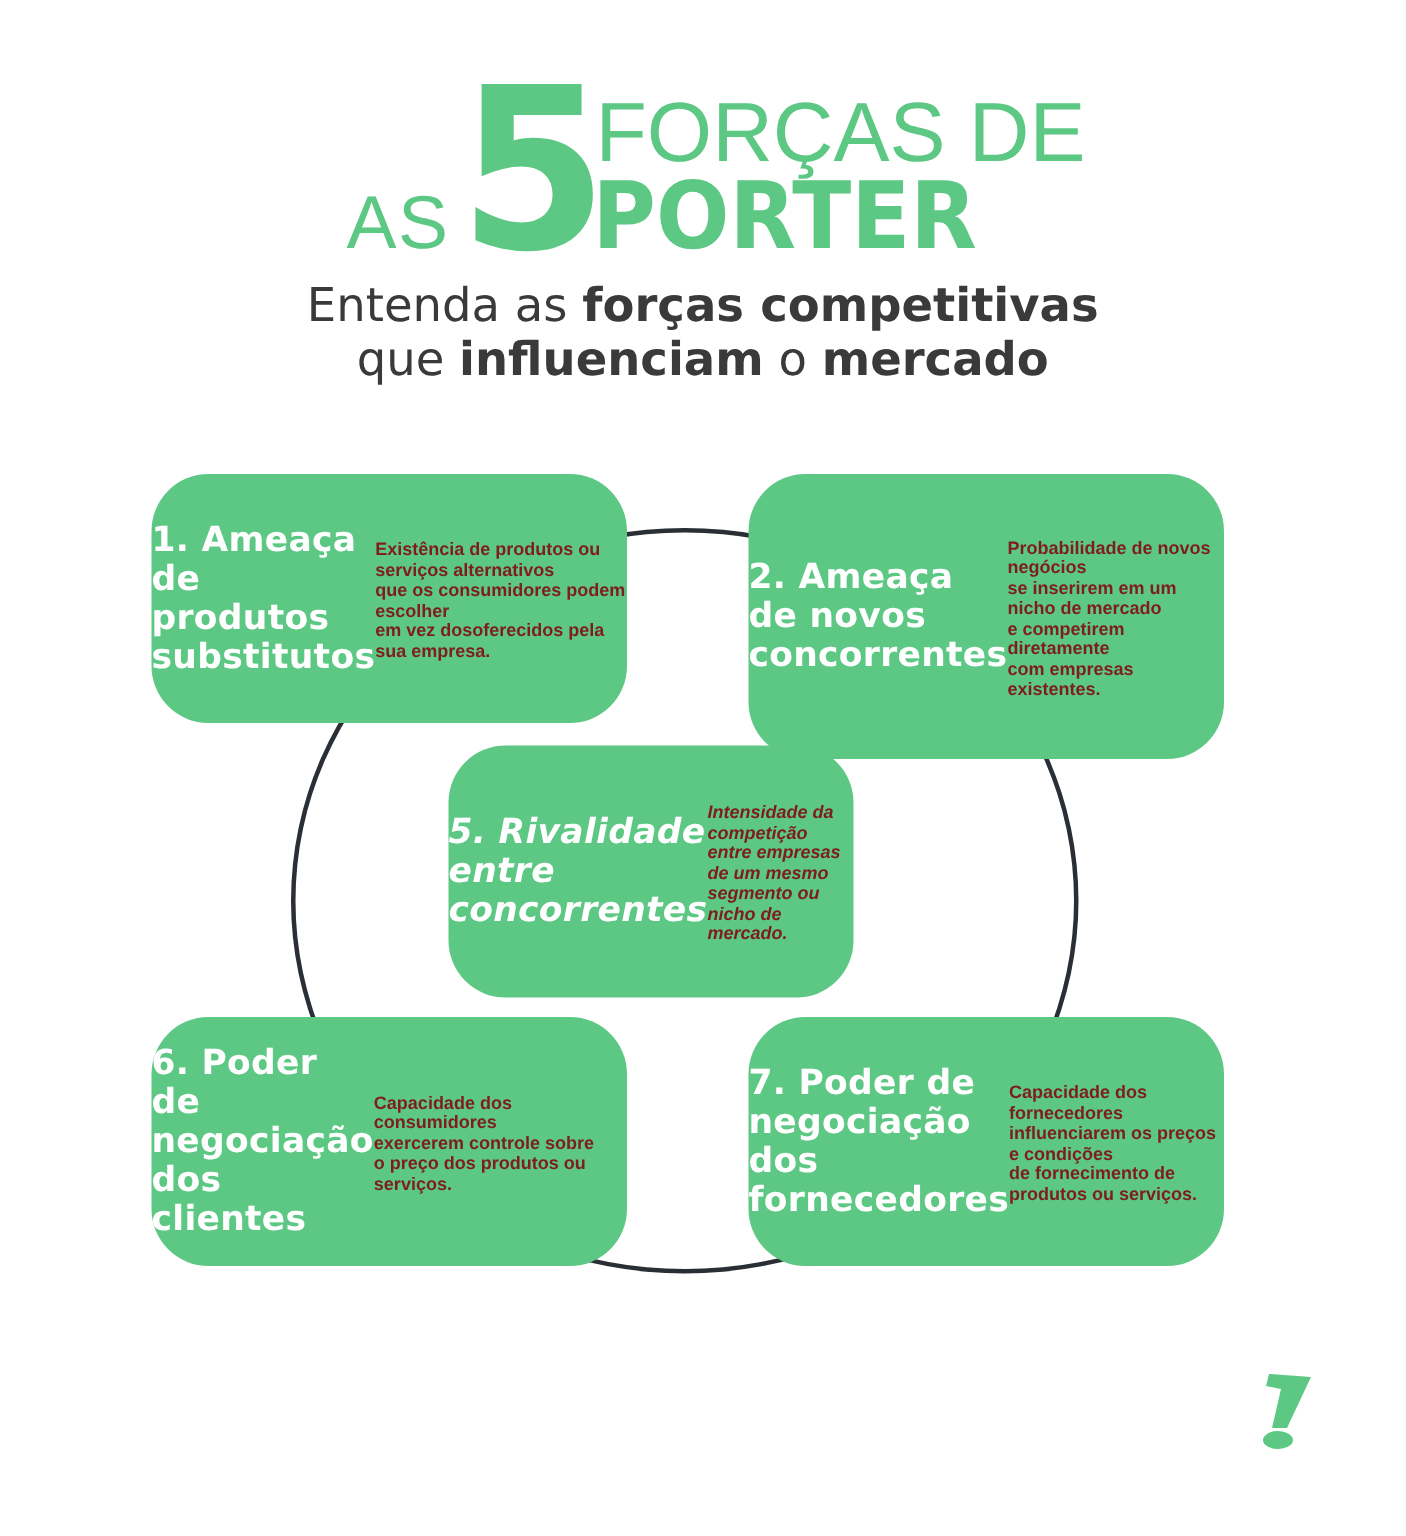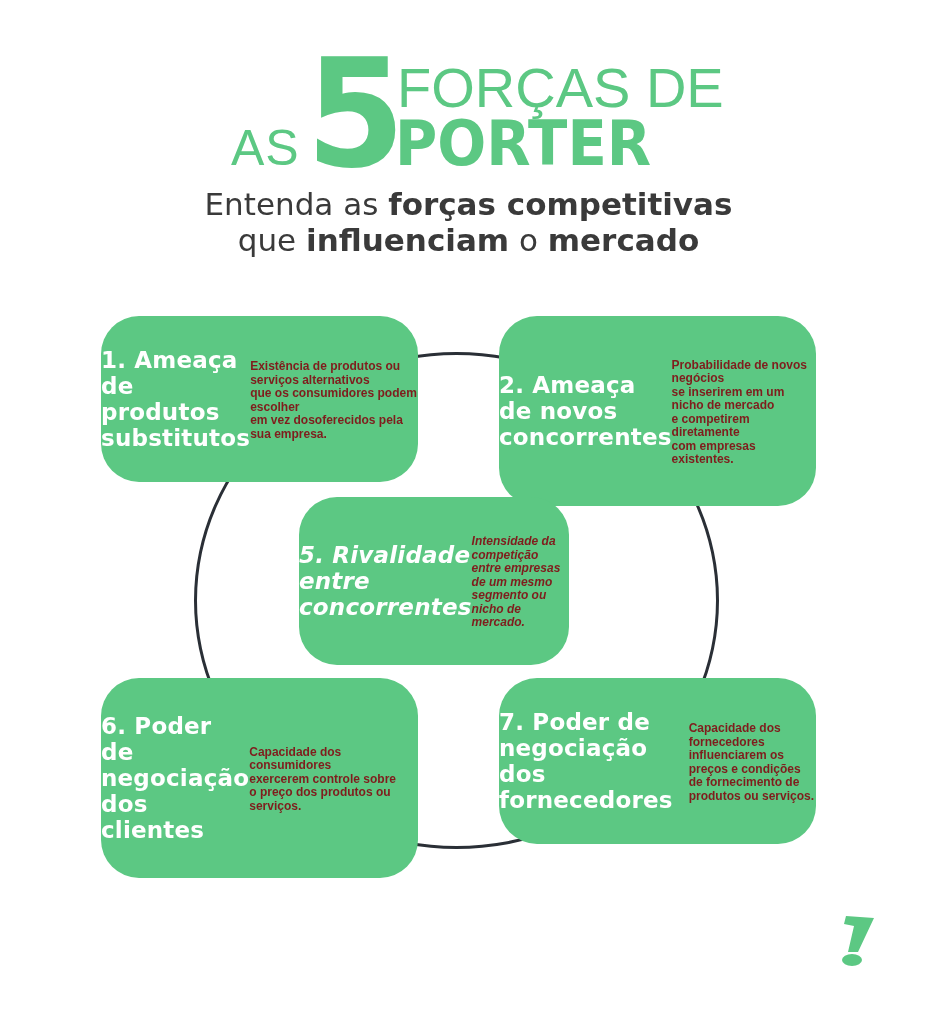--- a/index.html
+++ b/index.html
@@ -115,22 +115,22 @@
       font-family: "Liberation Sans", sans-serif;
       font-weight: bold;
       font-size: 12px;
       line-height: 13.5px;
       white-space: pre-line;
       margin-top: 3px;
     }
     .c1 { left: 101px; top: 316px; width: 317px; height: 166px; }
     .c2 { left: 499px; top: 316px; width: 317px; height: 190px; }
     .c5 { left: 299px; top: 497px; width: 270px; height: 168px; font-style: italic; }
-    .c6 { left: 101px; top: 678px; width: 317px; height: 200px; }
-    .c7 { left: 499px; top: 678px; width: 317px; height: 166px; gap: 16px; }
+    .c6 { left: 101px; top: 678px; width: 317px; height: 166px; }
+    .c7 { left: 499px; top: 678px; width: 317px; height: 166px; }
 
     .logo {
       position: absolute;
       left: 746px;
       top: 912px;
       width: 130px;
       height: 60px;
     }
     .logo-text {
       position: absolute;

